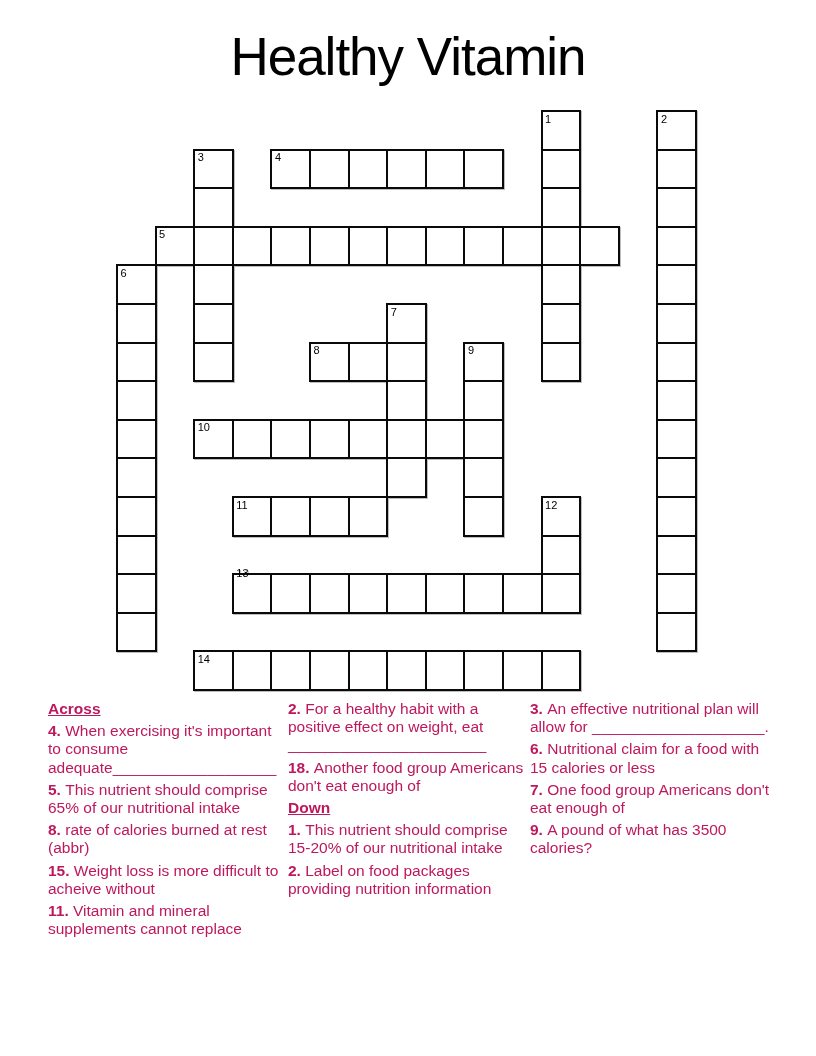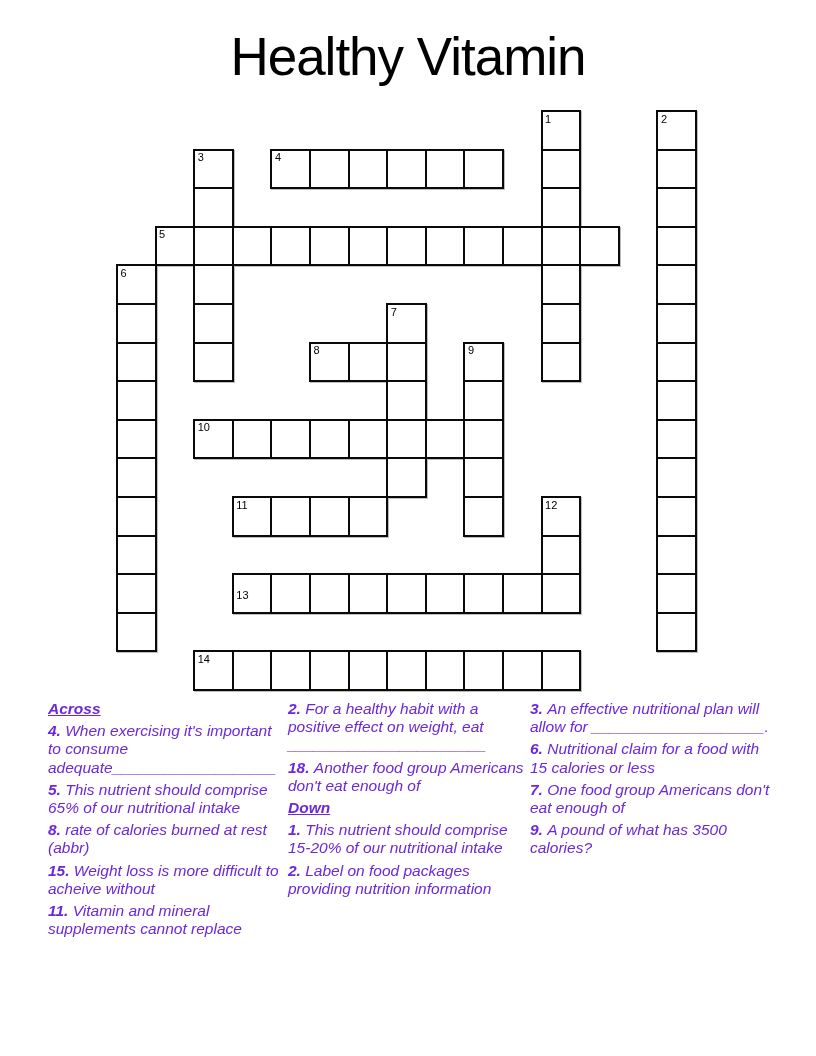--- a/index.html
+++ b/index.html
@@ -37,22 +37,21 @@
     line-height: 1;
     color: #000000;
     font-weight: 400;
   }
   .clue-col {
     position: absolute;
     top: 700px;
     width: 236px;
     font-size: 15.5px;
     line-height: 18.2px;
-    color: #6d28d9;
-    font-style: italic;
+    color: #be185d;
   }
   #clue-col-1 { left: 48px; }
   #clue-col-2 { left: 288px; }
   #clue-col-3 { left: 530px; width: 248px; }
   .clue-heading {
     font-weight: 700;
     text-decoration: underline;
     margin: 0 0 4px 0;
   }
   .clue { margin: 0 0 4px 0; }
@@ -165,21 +164,21 @@
     <span class="cellnum" style="left: 197.7px; top: 152.1px;">3</span>
     <span class="cellnum" style="left: 274.9px; top: 152.1px;">4</span>
     <span class="cellnum" style="left: 159.1px; top: 229.3px;">5</span>
     <span class="cellnum" style="left: 120.5px; top: 267.9px;">6</span>
     <span class="cellnum" style="left: 390.7px; top: 306.5px;">7</span>
     <span class="cellnum" style="left: 313.5px; top: 345.1px;">8</span>
     <span class="cellnum" style="left: 467.9px; top: 345.1px;">9</span>
     <span class="cellnum" style="left: 197.7px; top: 422.3px;">10</span>
     <span class="cellnum" style="left: 236.3px; top: 499.5px;">11</span>
     <span class="cellnum" style="left: 545.1px; top: 499.5px;">12</span>
-    <span class="cellnum" style="left: 236.3px; top: 590px;">13</span>
+    <span class="cellnum" style="left: 236.3px; top: 568px;">13</span>
     <span class="cellnum" style="left: 197.7px; top: 653.9px;">14</span>
   </div>
 
 <div class="clues">
   <div class="clue-col" id="clue-col-1">
       <div class="clue-heading">Across</div>
       <p class="clue"><b>4. </b>When exercising it's important to consume adequate___________________</p>
       <p class="clue"><b>5. </b>This nutrient should comprise 65% of our nutritional intake</p>
       <p class="clue"><b>8. </b>rate of calories burned at rest (abbr)</p>
       <p class="clue"><b>15. </b>Weight loss is more difficult to acheive without</p>

